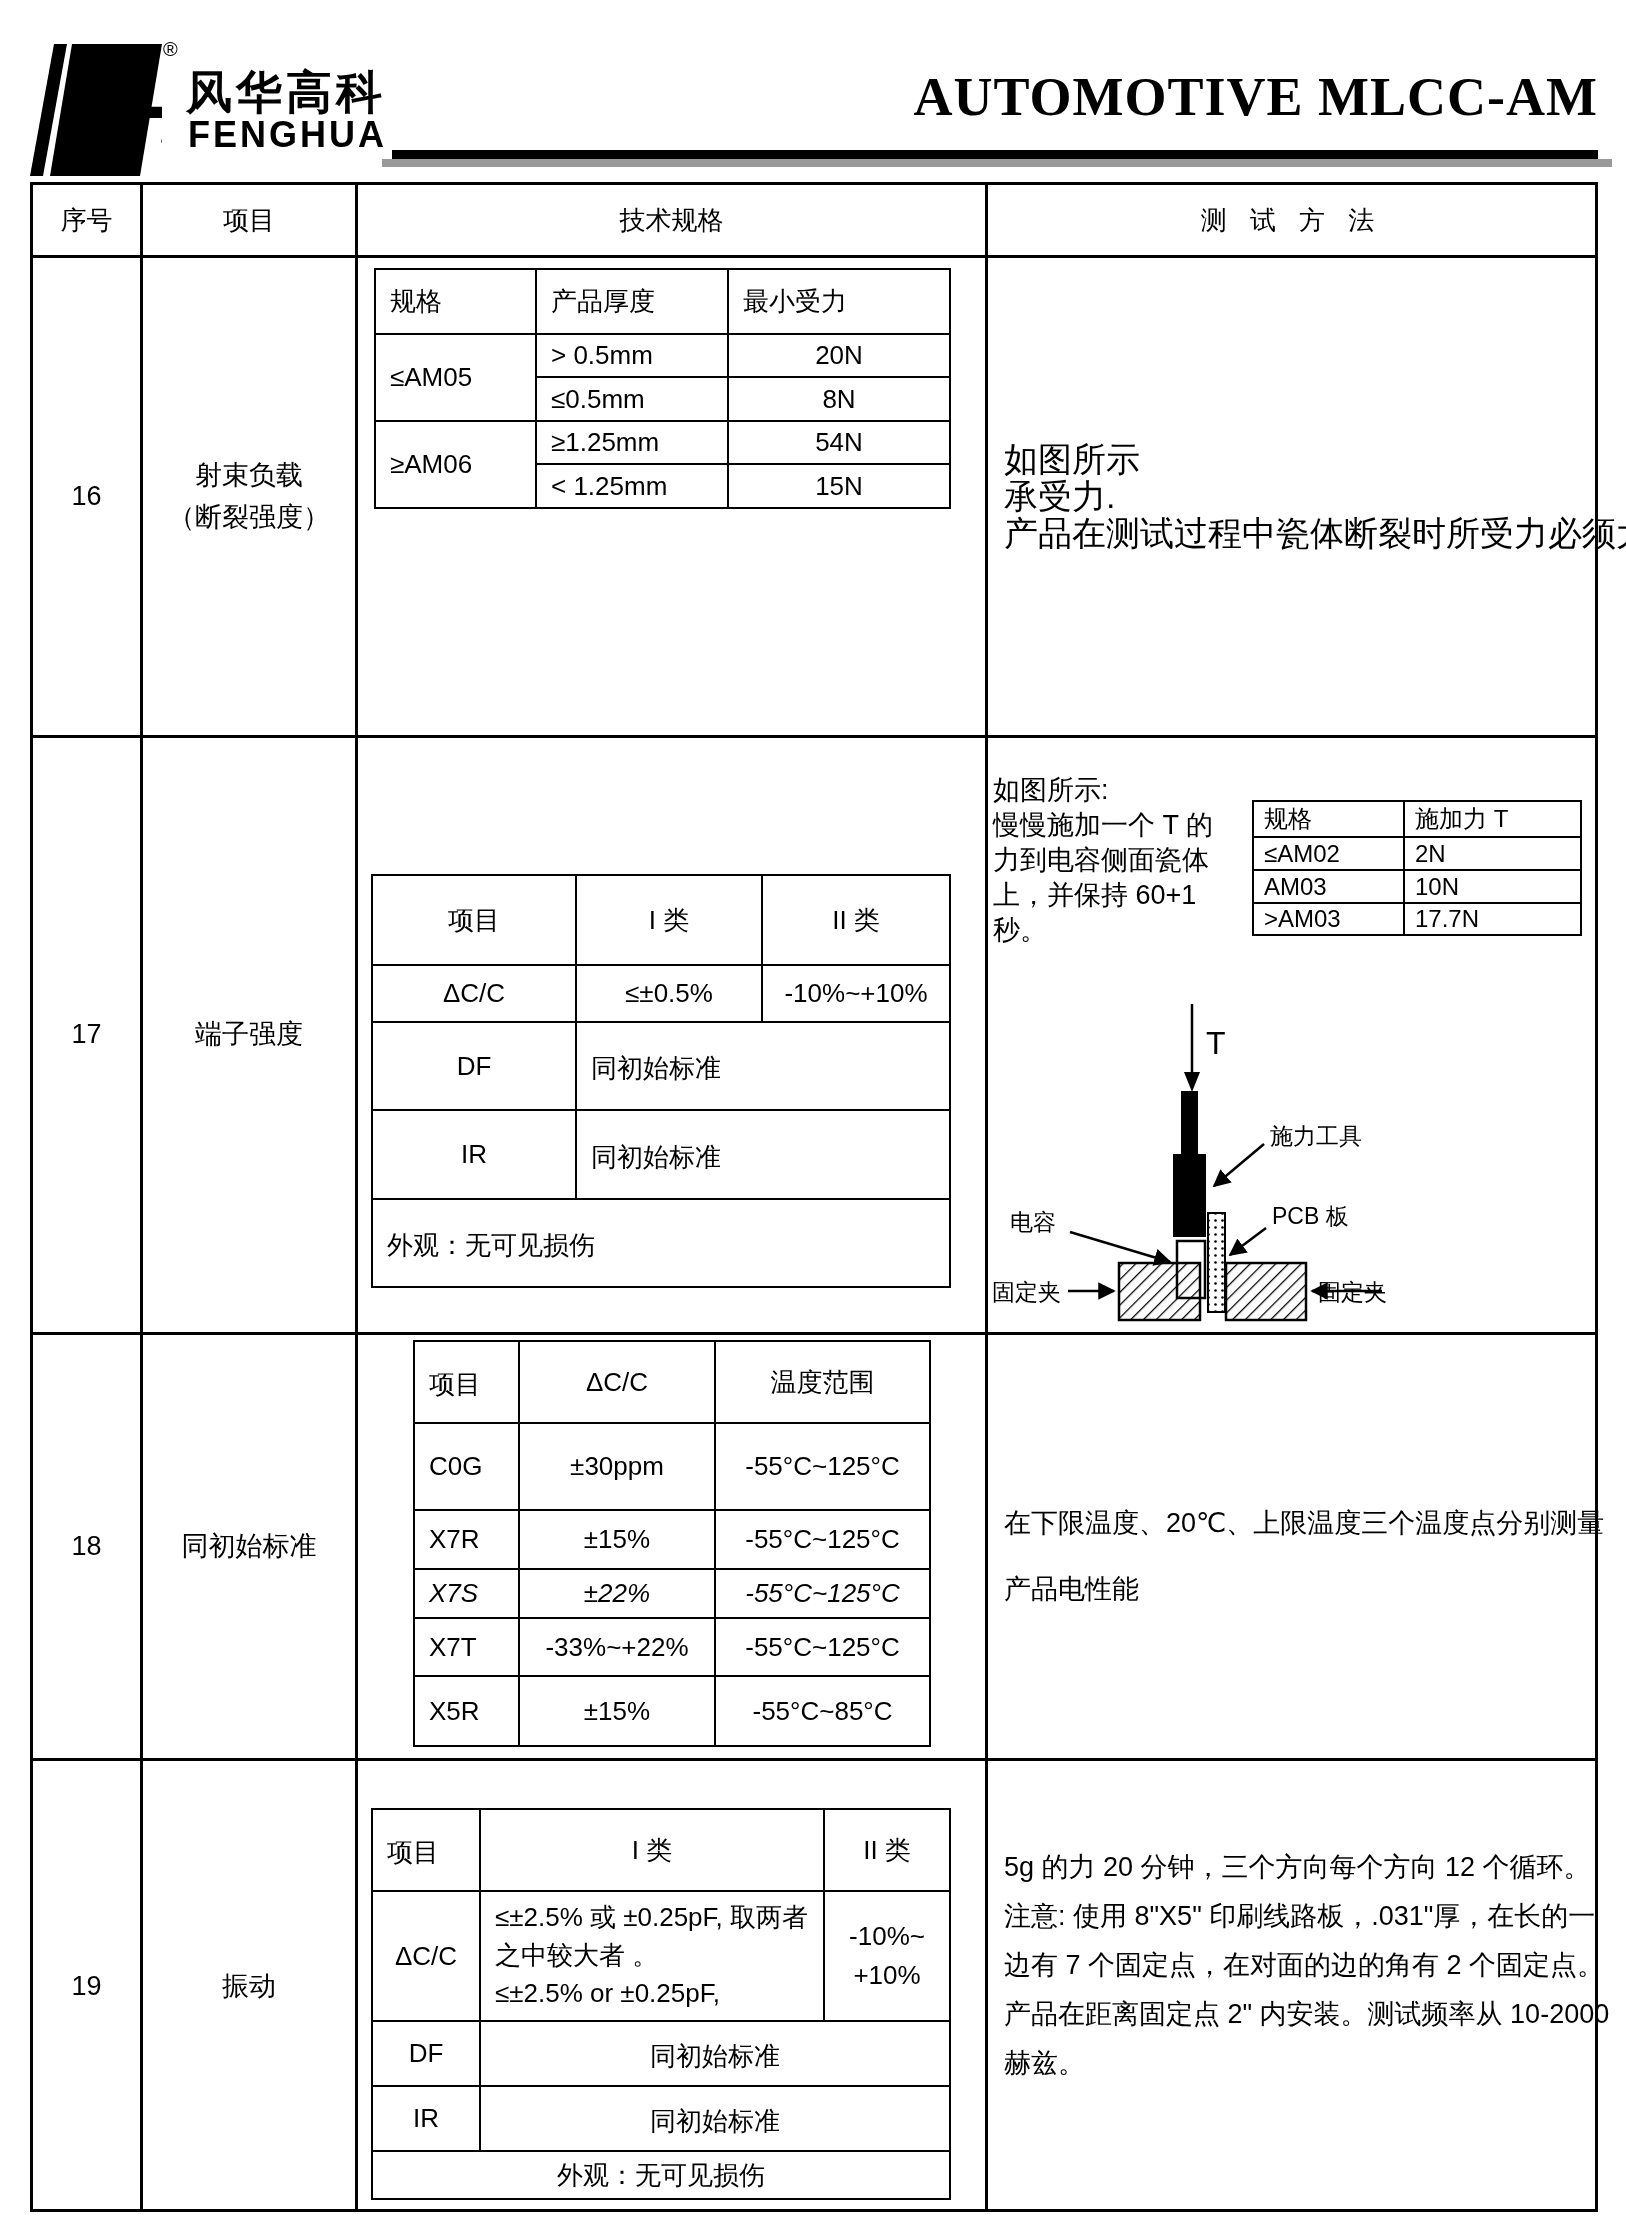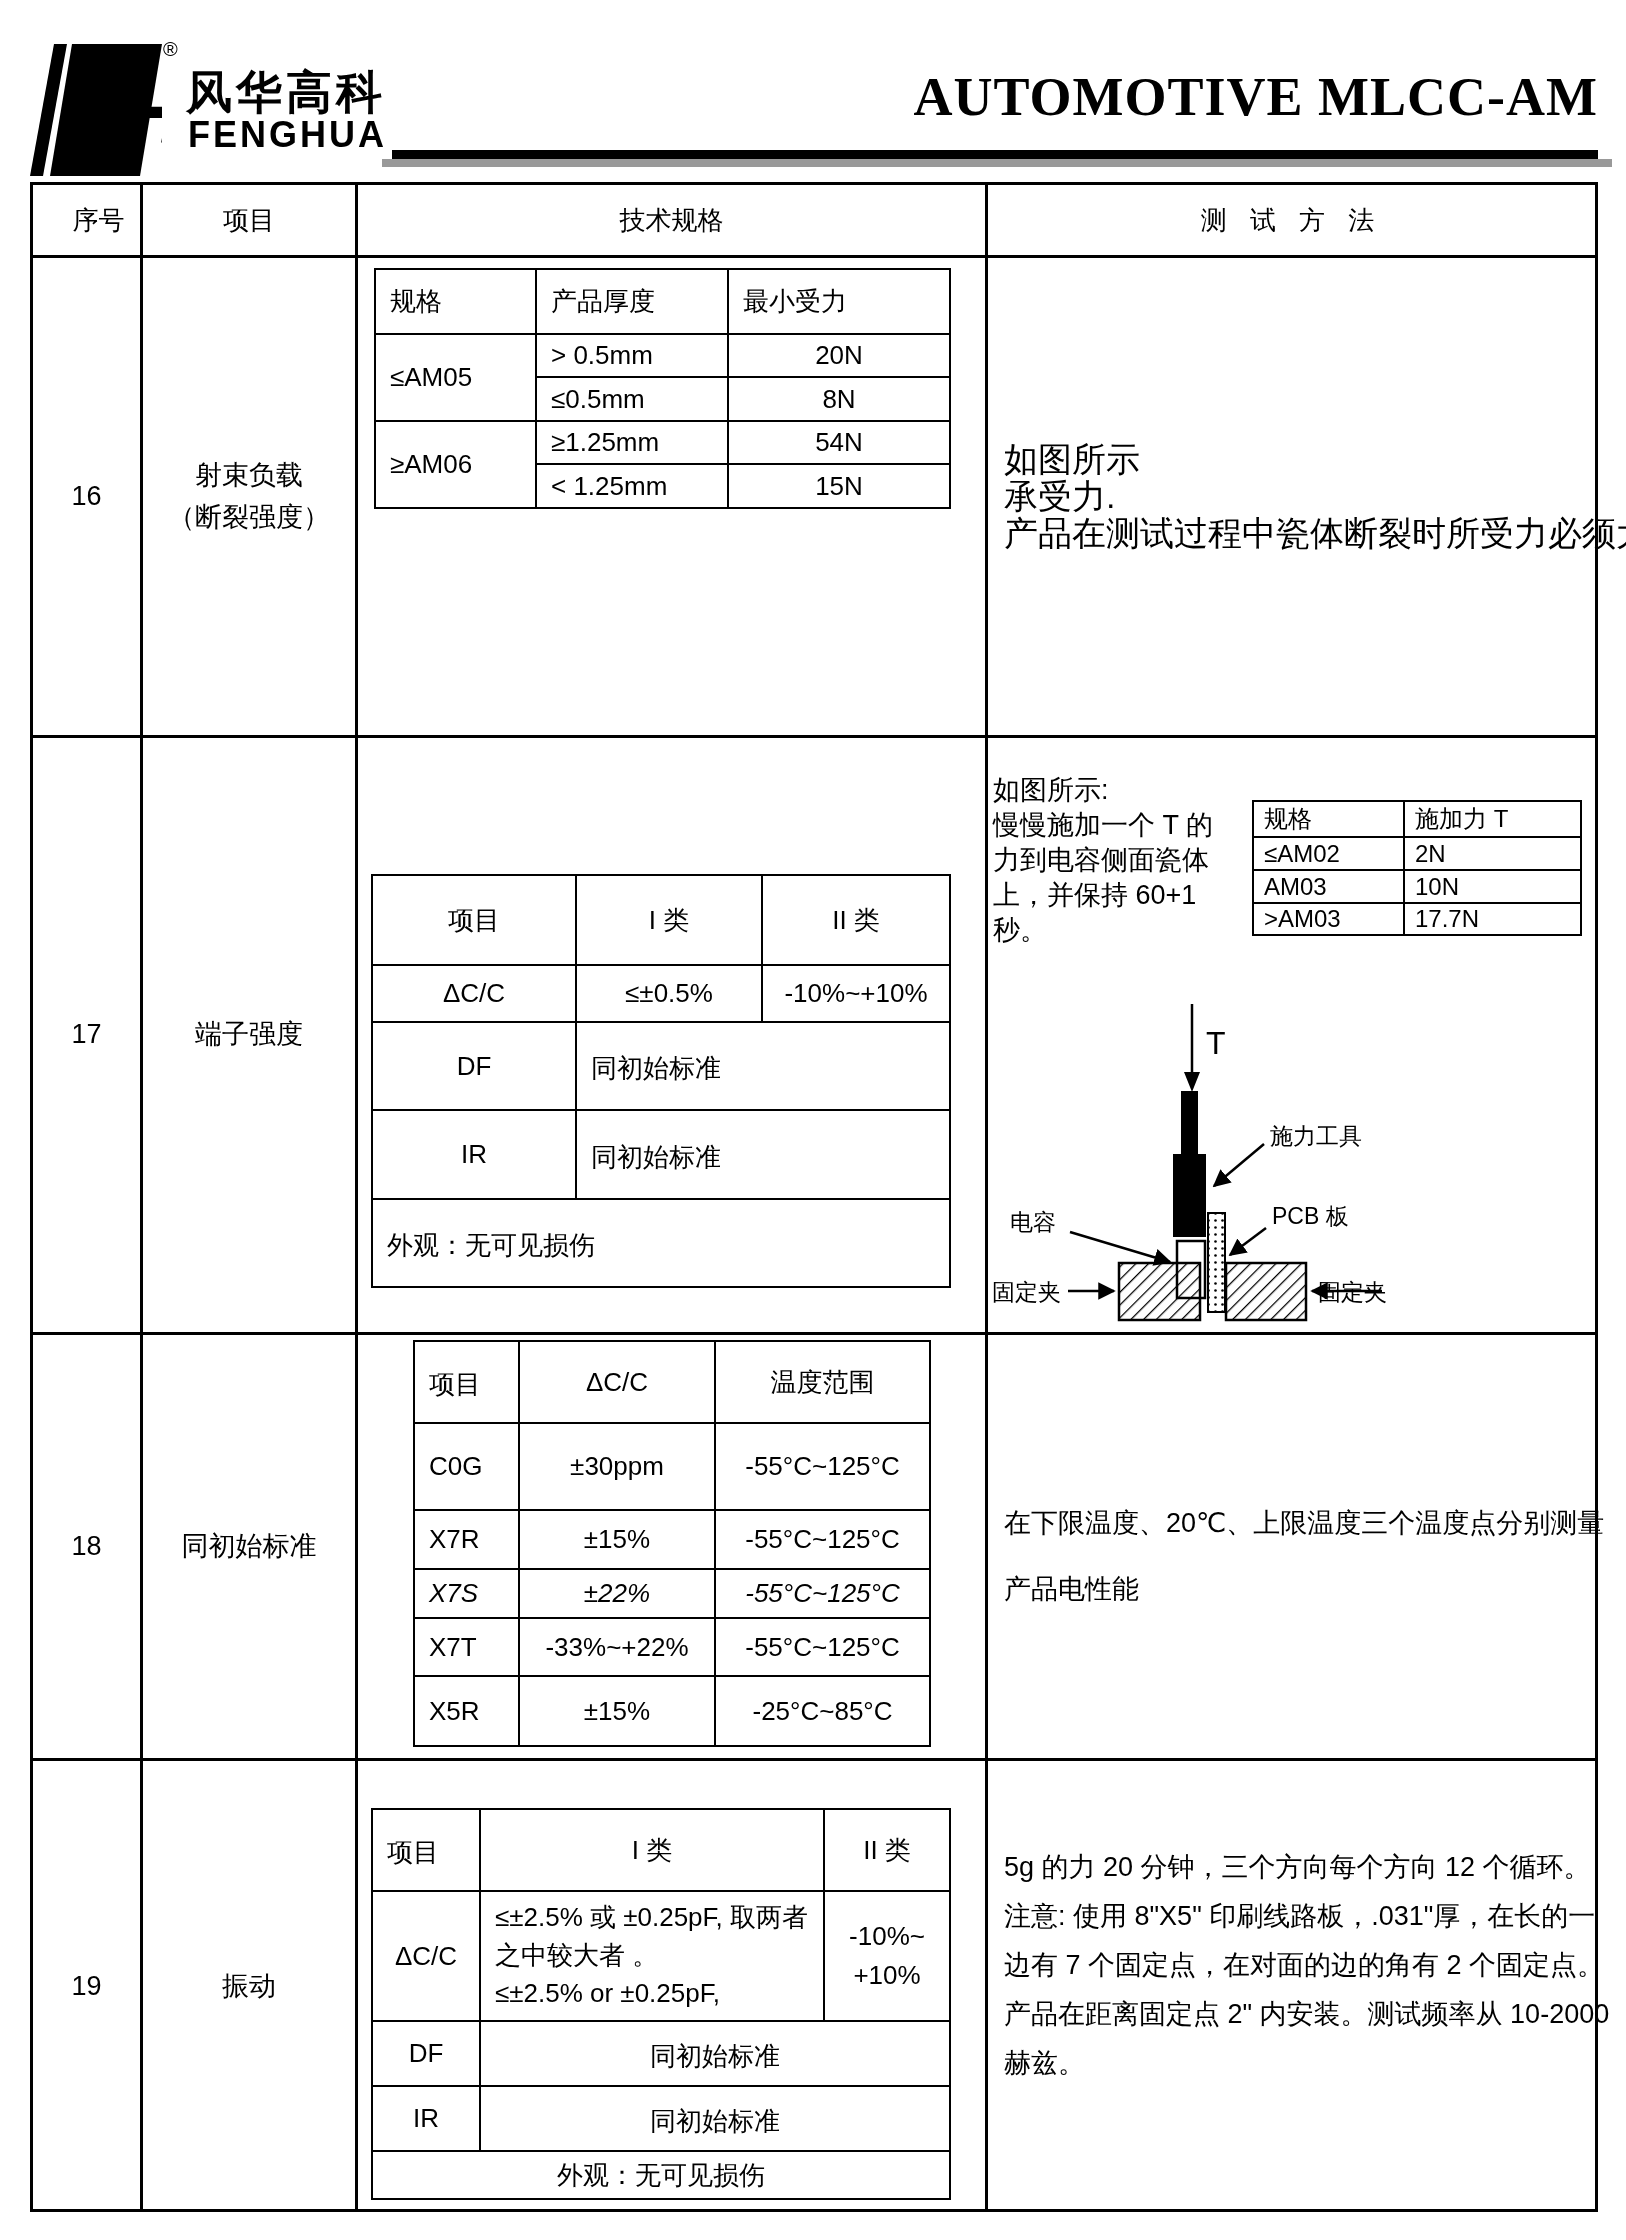--- a/index.html
+++ b/index.html
@@ -55,21 +55,21 @@
   <div class="maintable">
 
     <div class="vline" style="left:107px;"></div>
     <div class="vline" style="left:322px;"></div>
     <div class="vline" style="left:952px;"></div>
     <div class="hline" style="top:70px;"></div>
     <div class="hline" style="top:550px;"></div>
     <div class="hline" style="top:1147px;"></div>
     <div class="hline" style="top:1573px;"></div>
 
-    <div class="th" style="left:12px;width:107px;">序号</div>
+    <div class="th" style="left:0;width:107px;">序号</div>
     <div class="th" style="left:110px;width:212px;">项目</div>
     <div class="th" style="left:325px;width:627px;">技术规格</div>
     <div class="th" style="left:955px;width:607px;letter-spacing:8px;">测 试 方 法</div>
 
     <div class="rowcell" style="left:0;width:107px;top:73px;height:477px;">16</div>
     <div class="rowcell" style="left:110px;width:212px;top:73px;height:477px;">
       <div>射束负载</div>
       <div>（断裂强度）</div>
     </div>
 
@@ -249,21 +249,21 @@
         <td class="c">-55°C~125°C</td>
       </tr>
       <tr style="height:58px;">
         <td class="pl">X7T</td>
         <td class="c">-33%~+22%</td>
         <td class="c">-55°C~125°C</td>
       </tr>
       <tr style="height:70px;">
         <td class="pl">X5R</td>
         <td class="c">±15%</td>
-        <td class="c">-25°C~85°C</td>
+        <td class="c">-55°C~85°C</td>
       </tr>
     </tbody>
       </table>
 
     <div class="mblock" style="left:971px;top:1320px;font-size:27px;">
       <div class="mline">在下限温度、20℃、上限温度三个温度点分别测量</div>
       <div class="mline" style="margin-top:30px;">产品电性能</div>
     </div>
 
     <div class="rowcell" style="left:0;width:107px;top:1576px;height:451px;">19</div>

